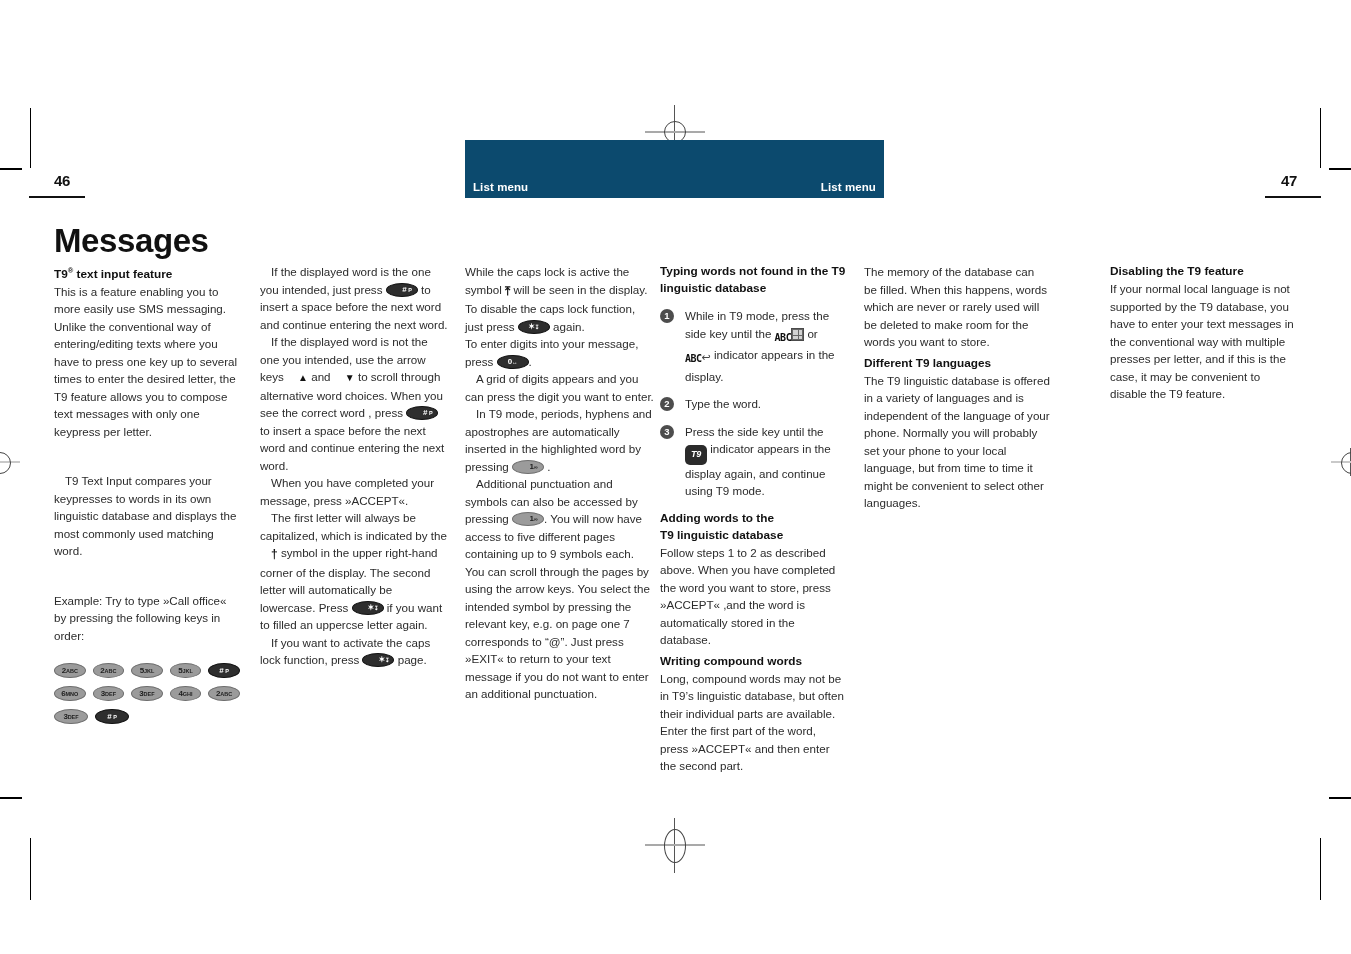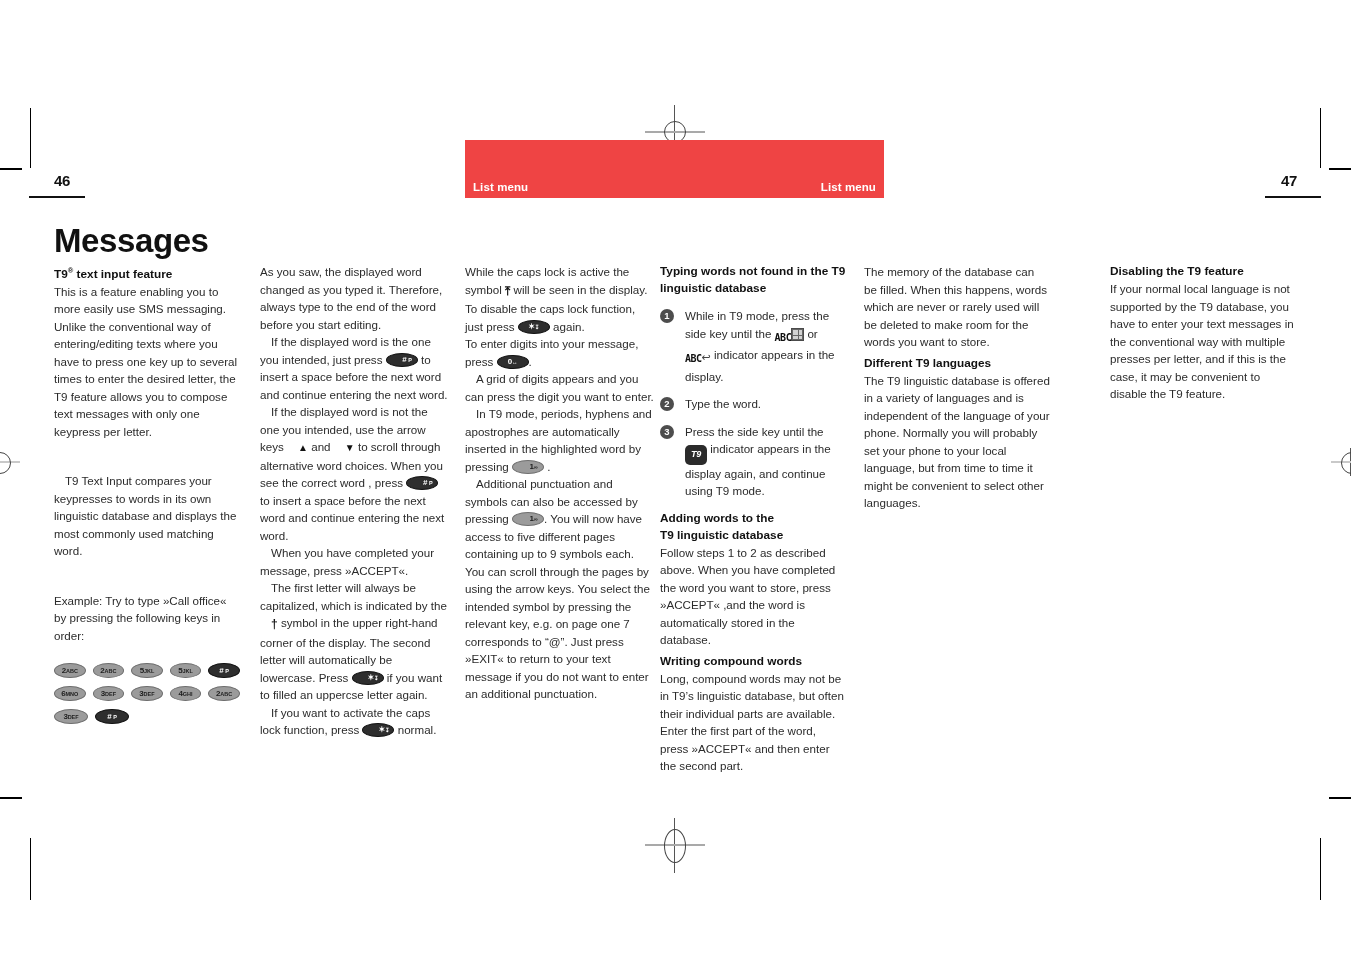--- a/index.html
+++ b/index.html
@@ -58,21 +58,21 @@
     background: #111;
   }
 
   
   .runhead {
     position: absolute;
     left: 465px;
     top: 140px;
     width: 419px;
     height: 58px;
-    background: #ef4444;
+    background: #0c4a6e;
   }
   .runhead-label {
     position: absolute;
     bottom: 5px;
     font-size: 11.5px;
     font-weight: bold;
     color: #ffffff;
     letter-spacing: 0.1px;
   }
   .runhead-left  { left: 8px; }
@@ -318,40 +318,39 @@
       <span class="key"><span class="kd">2</span><span class="kl">ABC</span></span>
     </div>
     <div class="keygrid-row">
       <span class="key"><span class="kd">3</span><span class="kl">DEF</span></span>
       <span class="key dark"><span class="kd">#</span>&nbsp;<span class="kl">P</span></span>
     </div>
   </div>
 </div>
 
 <div class="col col-2">
-  <p>As you saw, the displayed word changed as you typed it. Therefore, always type to the end of the word before you start editing.</p>
   <p class="ind"><span>If the displayed word is the one you intended, just press</span>
     <span class="key dark"><span class="kd">#</span>&nbsp;<span class="kl">P</span></span>
     <span>to insert a space before the next word and continue entering the next word.</span></p>
   <p class="ind"><span>If the displayed word is not the one you intended, use the arrow keys</span>
     <span class="sym-tri">▲</span>
     <span>and</span>
     <span class="sym-tri">▼</span>
     <span>to scroll through alternative word choices. When you see the correct word , press</span>
     <span class="key dark"><span class="kd">#</span>&nbsp;<span class="kl">P</span></span>
     <span>to insert a space before the next word and continue entering the next word.</span></p>
   <p class="ind">When you have completed your message, press »ACCEPT«.</p>
   <p class="ind"><span>The first letter will always be capitalized, which is indicated by the</span>
     <span class="sym-caps">†</span>
     <span>symbol in the upper right-hand corner of the display. The second letter will automatically be lowercase. Press</span>
     <span class="key dark"><span class="kd">✶</span><span class="kl">↧</span></span>
     <span>if you want to filled an uppercse letter again.</span></p>
   <p class="ind"><span>If you want to activate the caps lock function, press</span>
     <span class="key dark"><span class="kd">✶</span><span class="kl">↧</span></span>
-    <span>normal.</span></p>
+    <span>page.</span></p>
 </div>
 
 <div class="col col-3">
   <p><span>While the caps lock is active the symbol</span>
     <span class="sym-caps">⤒</span>
     <span>will be seen in the display. To disable the caps lock function, just press</span>
     <span class="key dark"><span class="kd">✶</span><span class="kl">↧</span></span>
     <span>again.</span></p>
   <p><span>To enter digits into your message, press</span>
     <span class="key dark"><span class="kd">0</span><span class="kl">↔</span></span><span>.</span></p>

